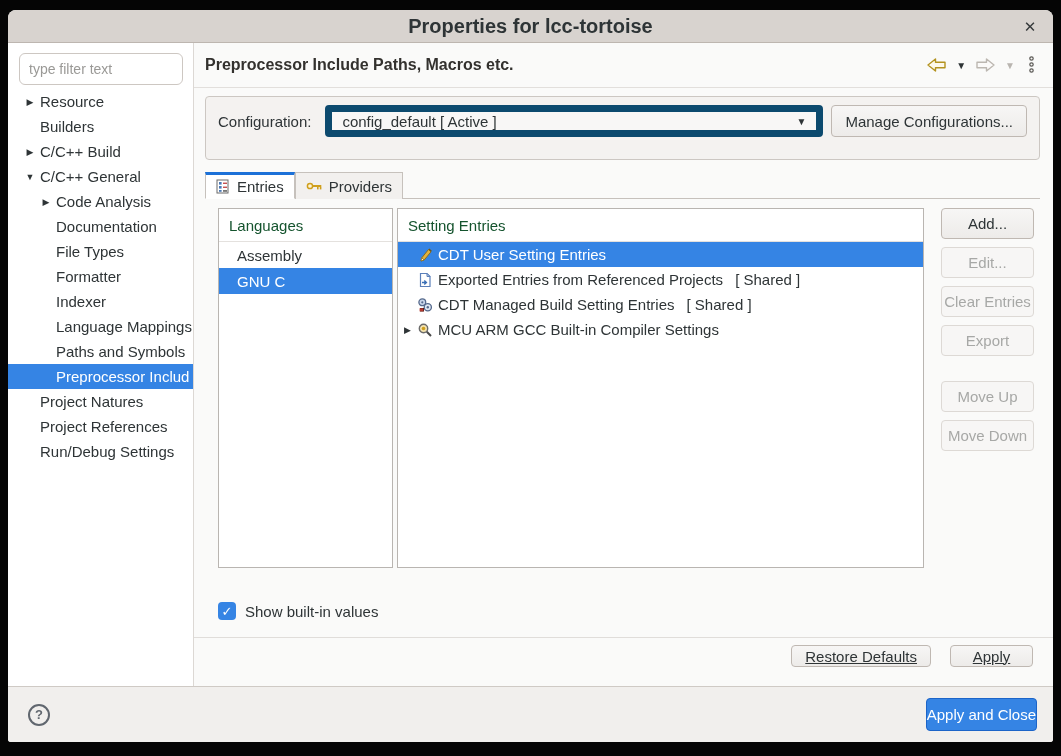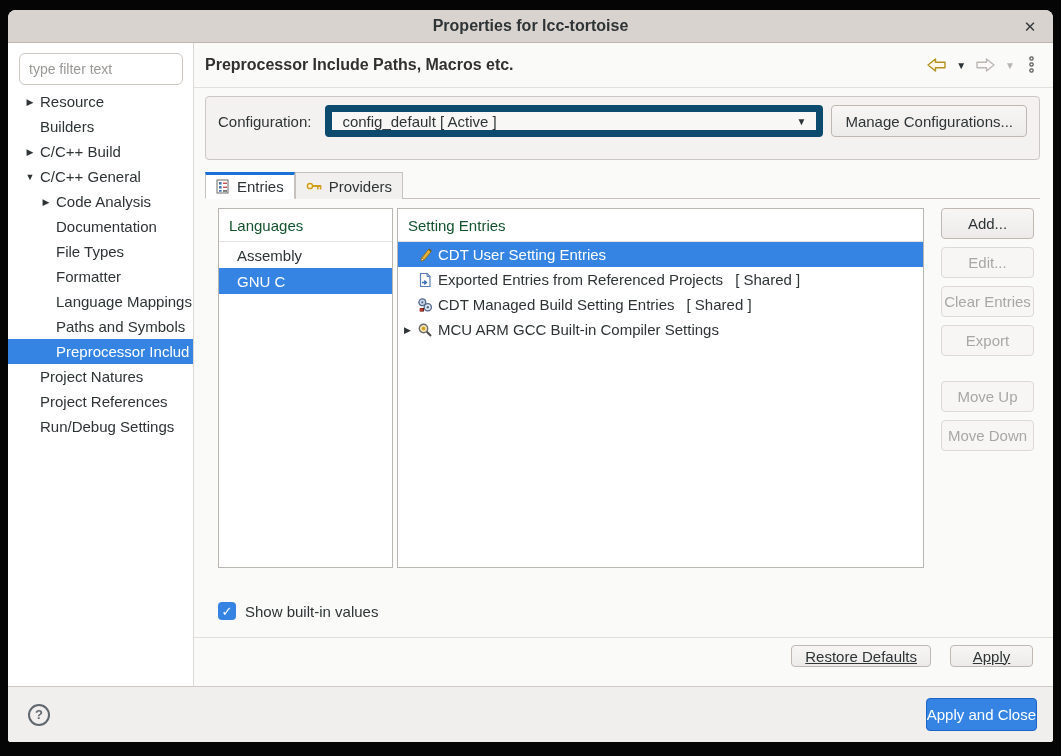--- a/index.html
+++ b/index.html
@@ -2,21 +2,21 @@
 <html><head>
 <meta charset="utf-8">
 <style>
   * { box-sizing: border-box; margin: 0; padding: 0; }
   html,body { width:1061px; height:756px; background:#050505; font-family:"Liberation Sans","DejaVu Sans",sans-serif; }
   .window { position:absolute; left:8px; top:10px; width:1045px; height:732px; background:#fafaf9;
             border-radius:8px 8px 3px 3px; overflow:hidden; display:flex; flex-direction:column; }
   
   .titlebar { height:33px; background:#d8d3cf; border-bottom:1px solid #bdb6b0; position:relative;
               display:flex; align-items:center; justify-content:center; flex:0 0 auto; }
-  .titlebar .title { font-weight:bold; font-size:16px; color:#2e3436; }
+  .titlebar .title { font-weight:bold; font-size:20px; color:#2e3436; }
   .close-btn { position:absolute; right:12px; top:6px; width:22px; height:22px; display:flex; align-items:center;
                justify-content:center; font-size:15px; color:#35393b; cursor:default; }
   
   .body-row { flex:1; display:flex; min-height:0; }
   .sidebar { width:186px; background:#ffffff; border-right:1px solid #dcd8d4; flex:0 0 auto; }
   .filter-input { display:block; width:164px; height:32px; margin:10px 11px 4px 11px; border:1px solid #cdc7c2;
                   border-radius:6px; background:#fff; font-size:14px; padding:0 9px; color:#2e3436;
                   font-family:inherit; outline:none; }
   .filter-input::placeholder { color:#9a9996; }
   .tree { margin-top:2px; }
@@ -137,20 +137,24 @@
         <div class="tree-row lvl1">
           <span class="arrow"></span>
           <span>File Types</span>
         </div>
         <div class="tree-row lvl1">
           <span class="arrow"></span>
           <span>Formatter</span>
         </div>
         <div class="tree-row lvl1">
           <span class="arrow"></span>
+          <span>Indexer</span>
+        </div>
+        <div class="tree-row lvl1">
+          <span class="arrow"></span>
           <span>Language Mappings</span>
         </div>
         <div class="tree-row lvl1">
           <span class="arrow"></span>
           <span>Paths and Symbols</span>
         </div>
         <div class="tree-row lvl1 selected">
           <span class="arrow"></span>
           <span>Preprocessor Includ</span>
         </div>

